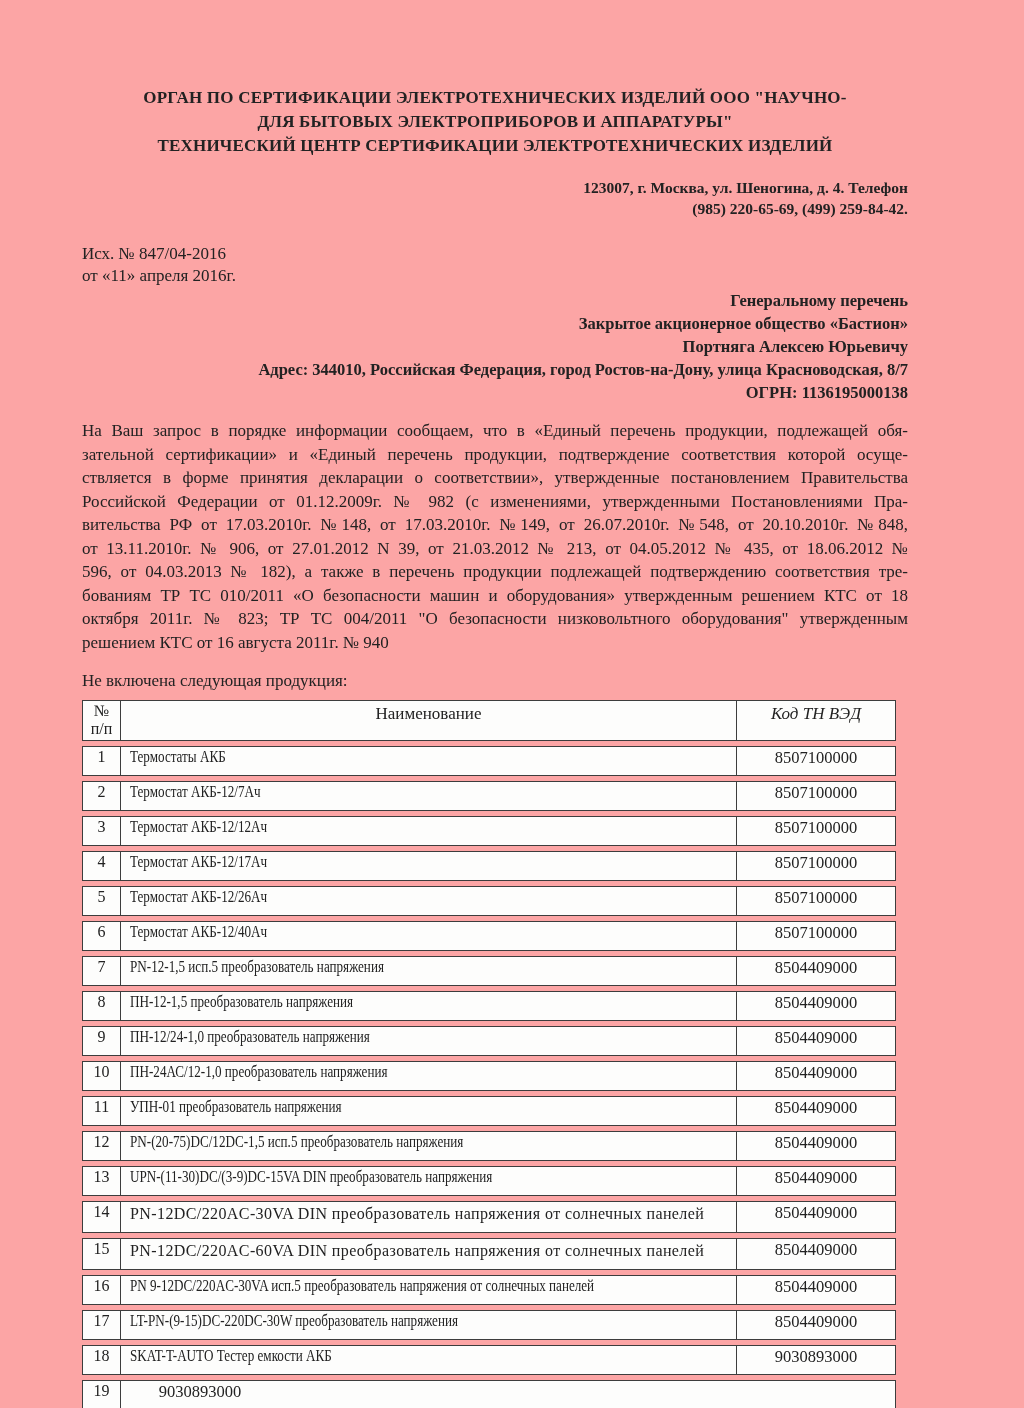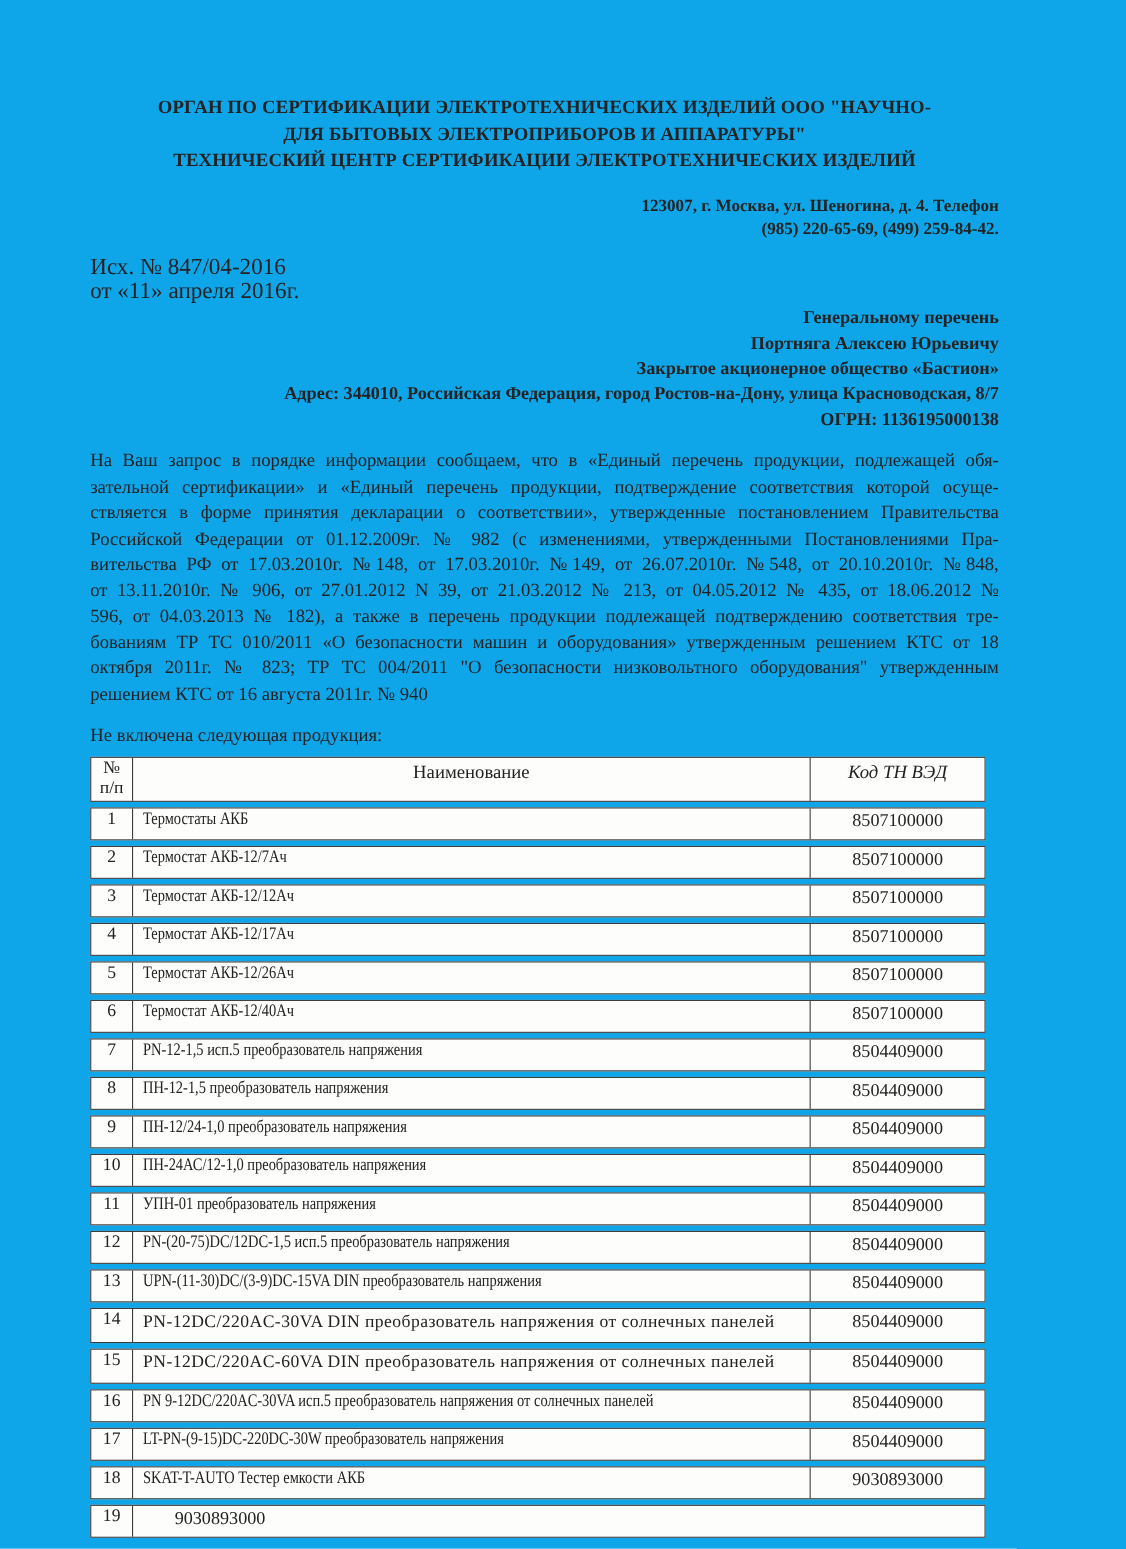--- a/index.html
+++ b/index.html
@@ -1,21 +1,21 @@
 <!DOCTYPE html>
 <html><head>
 <meta charset="utf-8">
 <style>
   html, body { margin: 0; padding: 0; background: #e8e8e8; }
   .page {
     position: relative;
     width: 1024px;
     height: 1408px;
     margin: 0 auto;
-    background: #0ea5e9;
+    background: #fca5a5;
     box-sizing: border-box;
     padding: 86px 116px 0 82px;
     font-family: "Liberation Serif", serif;
     color: #222;
     overflow: hidden;
   }
   .letterhead {
     text-align: center;
     font-weight: bold;
     font-size: 17px;
@@ -23,22 +23,22 @@
     letter-spacing: 0.2px;
   }
   .contact {
     margin-top: 19px;
     text-align: right;
     font-weight: bold;
     font-size: 15.5px;
     line-height: 21px;
   }
   .ref {
-    margin-top: 12px;
-    font-size: 21px;
+    margin-top: 24px;
+    font-size: 17px;
     line-height: 22px;
   }
   .addressee {
     margin-top: 2px;
     text-align: right;
     font-weight: bold;
     font-size: 16.5px;
     line-height: 23px;
   }
   .body-par {
@@ -126,23 +126,23 @@
 
       <div class="ref-line">Исх. № 847/04-2016</div>
 
       <div class="ref-line">от «11» апреля 2016г.</div>
     </div>
 
   <div class="addressee">
 
       <div class="addressee-line">Генеральному перечень</div>
 
+      <div class="addressee-line">Закрытое акционерное общество «Бастион»</div>
+
       <div class="addressee-line">Портняга Алексею Юрьевичу</div>
-
-      <div class="addressee-line">Закрытое акционерное общество «Бастион»</div>
 
       <div class="addressee-line">Адрес: 344010, Российская Федерация, город Ростов-на-Дону, улица Красноводская, 8/7</div>
 
       <div class="addressee-line">ОГРН: 1136195000138</div>
     </div>
 
   <div class="body-par">
 
       <div class="body-line">На Ваш запрос в порядке информации сообщаем, что в «Единый перечень продукции, подлежащей обя-</div>
 

